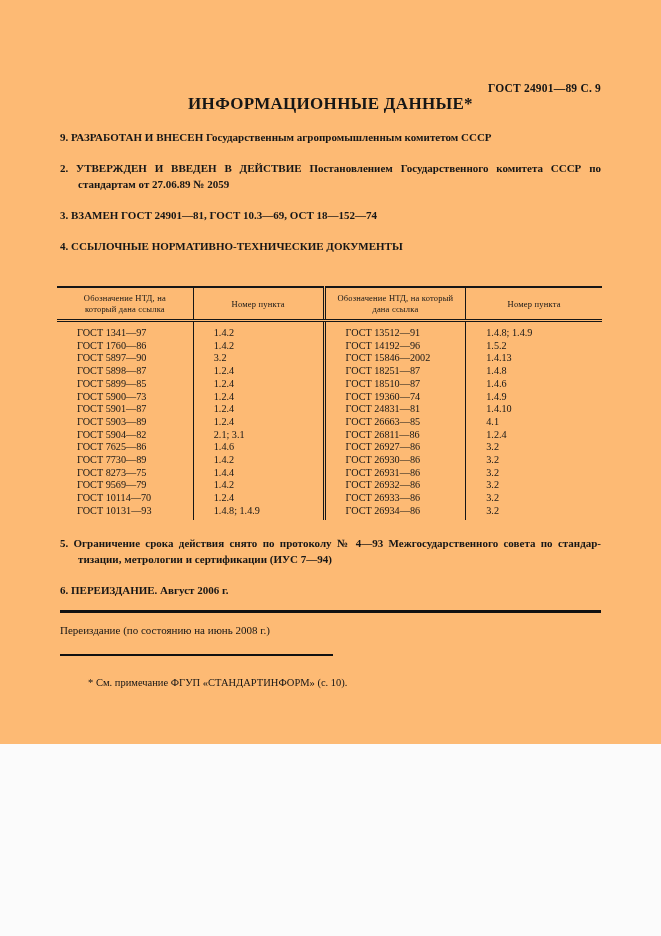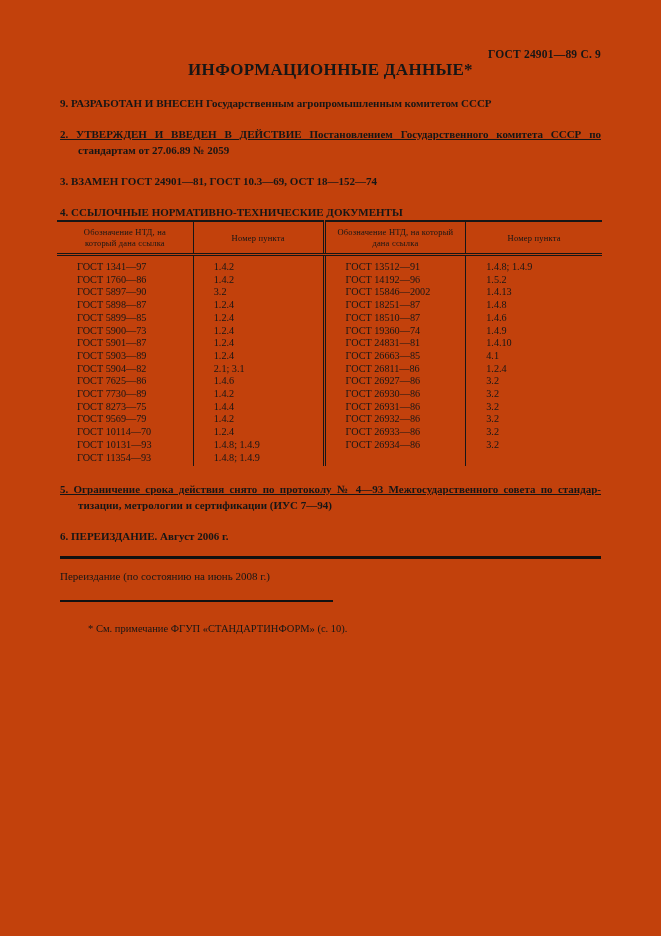--- a/index.html
+++ b/index.html
@@ -1,22 +1,22 @@
 <!DOCTYPE html>
 <html><head>
 <meta charset="utf-8">
 <style>
   html, body { margin: 0; padding: 0; }
   body { width: 661px; height: 936px; background: #fbfbfb; }
   .page {
     position: relative;
-    width: 661px; height: 936px;
+    width: 661px; height: 744px;
     box-sizing: border-box;
-    padding: 48px 60px 0 60px;
-    background: #c2410c;
+    padding: 82px 60px 0 60px;
+    background: #fdba74;
     color: #161616;
     font-family: "Liberation Serif", serif;
     overflow: hidden;
   }
   .doc-ref {
     text-align: right;
     font-weight: bold;
     font-size: 11.5px;
     letter-spacing: 0.2px;
   }
@@ -27,22 +27,22 @@
     letter-spacing: 0.3px;
     margin-top: 0;
   }
   .item {
     font-weight: bold;
     font-size: 11px;
     line-height: 16px;
     margin-top: 15px;
   }
   .item .cont { padding-left: 18px; }
-  .jl { text-align: justify; text-align-last: justify; text-decoration: underline; }
-  .tablewrap { margin-top: 0; margin-left: -3px; margin-right: -1px; }
+  .jl { text-align: justify; text-align-last: justify; }
+  .tablewrap { margin-top: 32px; margin-left: -3px; margin-right: -1px; }
   table {
     width: 100%;
     border-collapse: collapse;
     table-layout: fixed;
     border-top: 2px solid #161616;
   }
   th {
     font-weight: normal;
     font-size: 8.5px;
     line-height: 11px;
@@ -210,26 +210,20 @@
             <td class="c1">1.2.4</td>
             <td class="c2">ГОСТ 26933—86</td>
             <td class="c3">3.2</td>
           </tr>
           <tr>
             <td class="c0">ГОСТ 10131—93</td>
             <td class="c1">1.4.8; 1.4.9</td>
             <td class="c2">ГОСТ 26934—86</td>
             <td class="c3">3.2</td>
           </tr>
-          <tr>
-            <td class="c0">ГОСТ 11354—93</td>
-            <td class="c1">1.4.8; 1.4.9</td>
-            <td class="c2"></td>
-            <td class="c3"></td>
-          </tr>
         </tbody>
     </table>
   </div>
 
   <div class="item">
     <div class="jl">5. Ограничение срока действия снято по протоколу № 4—93 Межгосударственного совета по стандар-</div>
     <div class="cont">тизации, метрологии и сертификации (ИУС 7—94)</div>
   </div>
 
   <div class="item">

